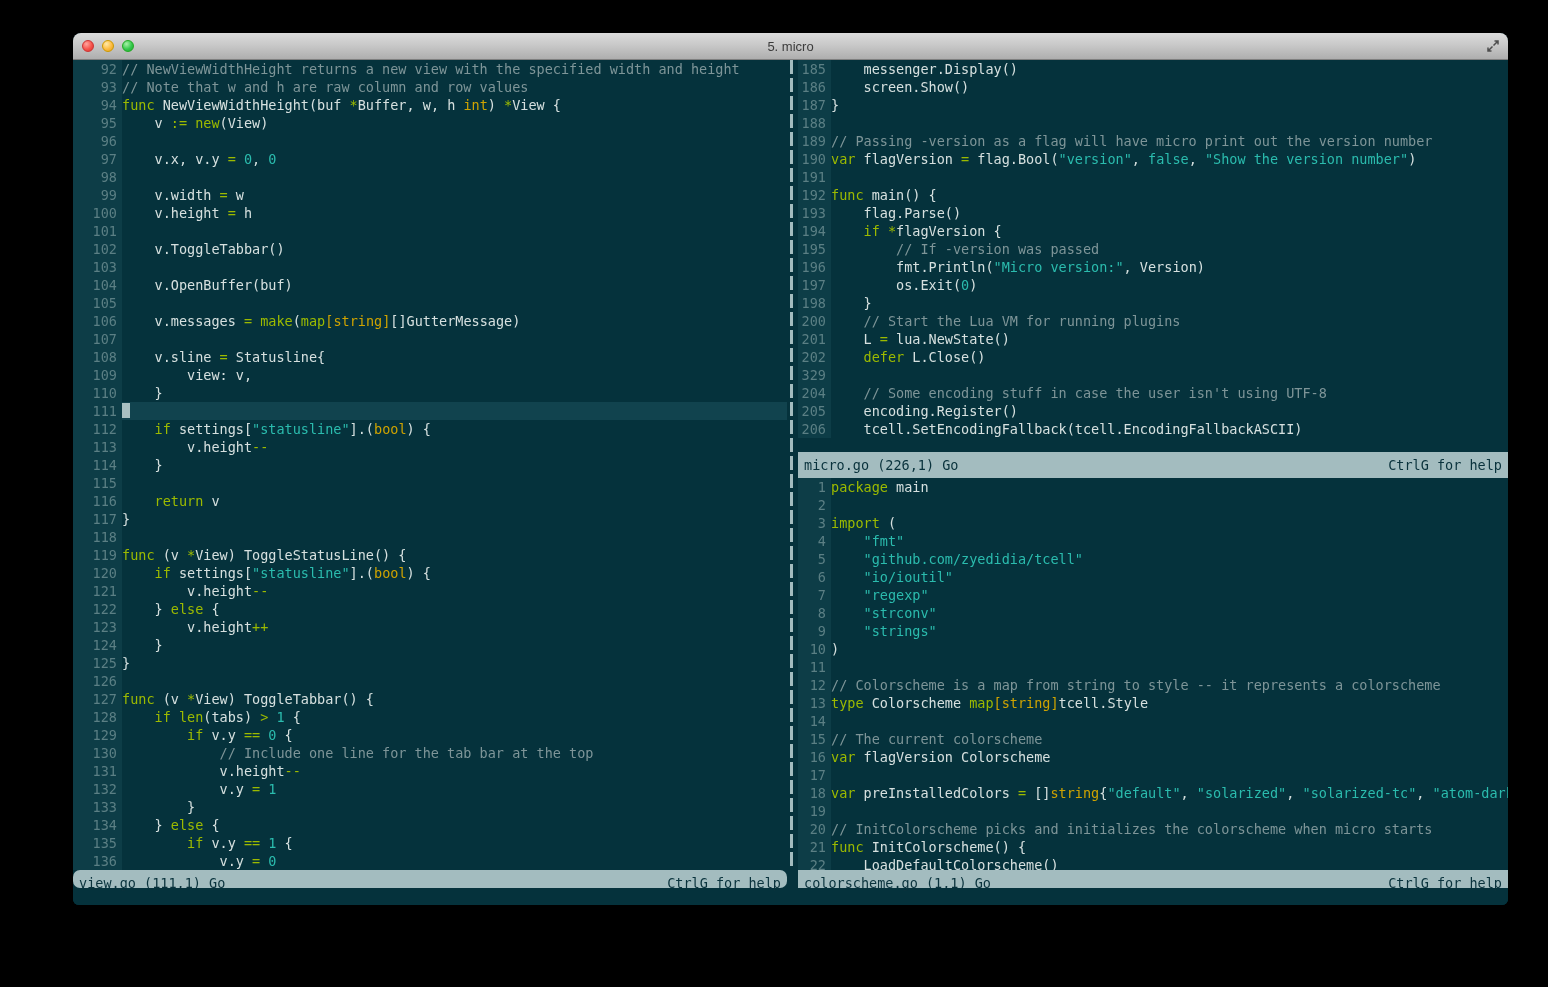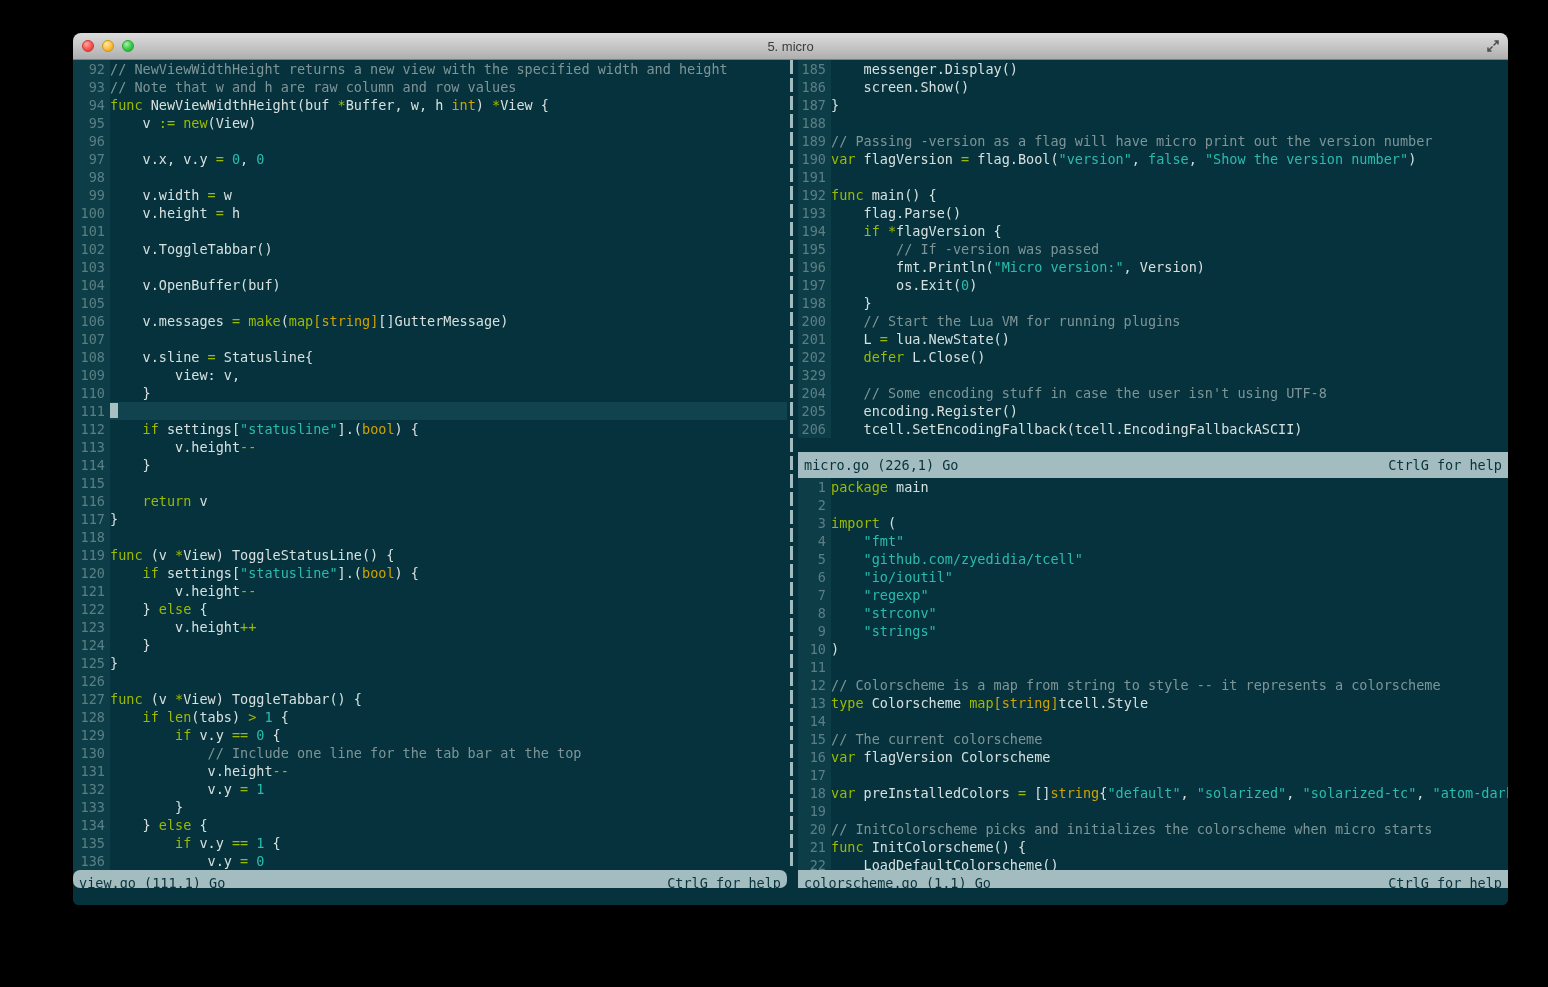--- a/index.html
+++ b/index.html
@@ -30,21 +30,21 @@
   .pane{overflow:hidden;}
   .pane-left{width:714px;}
   .split{width:11px;background:var(--bg);position:relative;}
   .split-bar{position:absolute;left:3px;top:0;bottom:0;width:3px;
              background:repeating-linear-gradient(180deg,var(--divider) 0 14px,transparent 14px 18px);}
   .right-col{width:710px;display:flex;flex-direction:column;}
   .pane-tr,.pane-br{height:396px;}
   .row{display:flex;height:18px;}
   .ln{width:28px;padding-right:5px;flex:0 0 28px;background:var(--gutter);
       color:var(--linenum);text-align:right;white-space:pre;}
-  .pane-left .ln{width:32px;flex-basis:32px;}
+  .pane-left .ln{width:32px;flex-basis:32px;padding-left:12px;}
   .code{flex:1;white-space:pre;overflow:hidden;}
   .row.cur .code{background:var(--curline);}
   .cursor{display:inline-block;width:8px;height:15px;background:var(--cursor);vertical-align:-2px;}
   .sg-p{color:var(--fg);} .sg-k{color:var(--keyword);} .sg-t{color:var(--type);}
   .sg-s{color:var(--string);} .sg-n{color:var(--number);}
   .sg-o{color:var(--operator);} .sg-c{color:var(--comment);}
   
   .statusbar{height:18px;background:var(--sbbg);color:var(--sbfg);
              display:flex;justify-content:space-between;padding:4px 6px;white-space:pre;}
   .bottom-row{display:flex;height:18px;}

